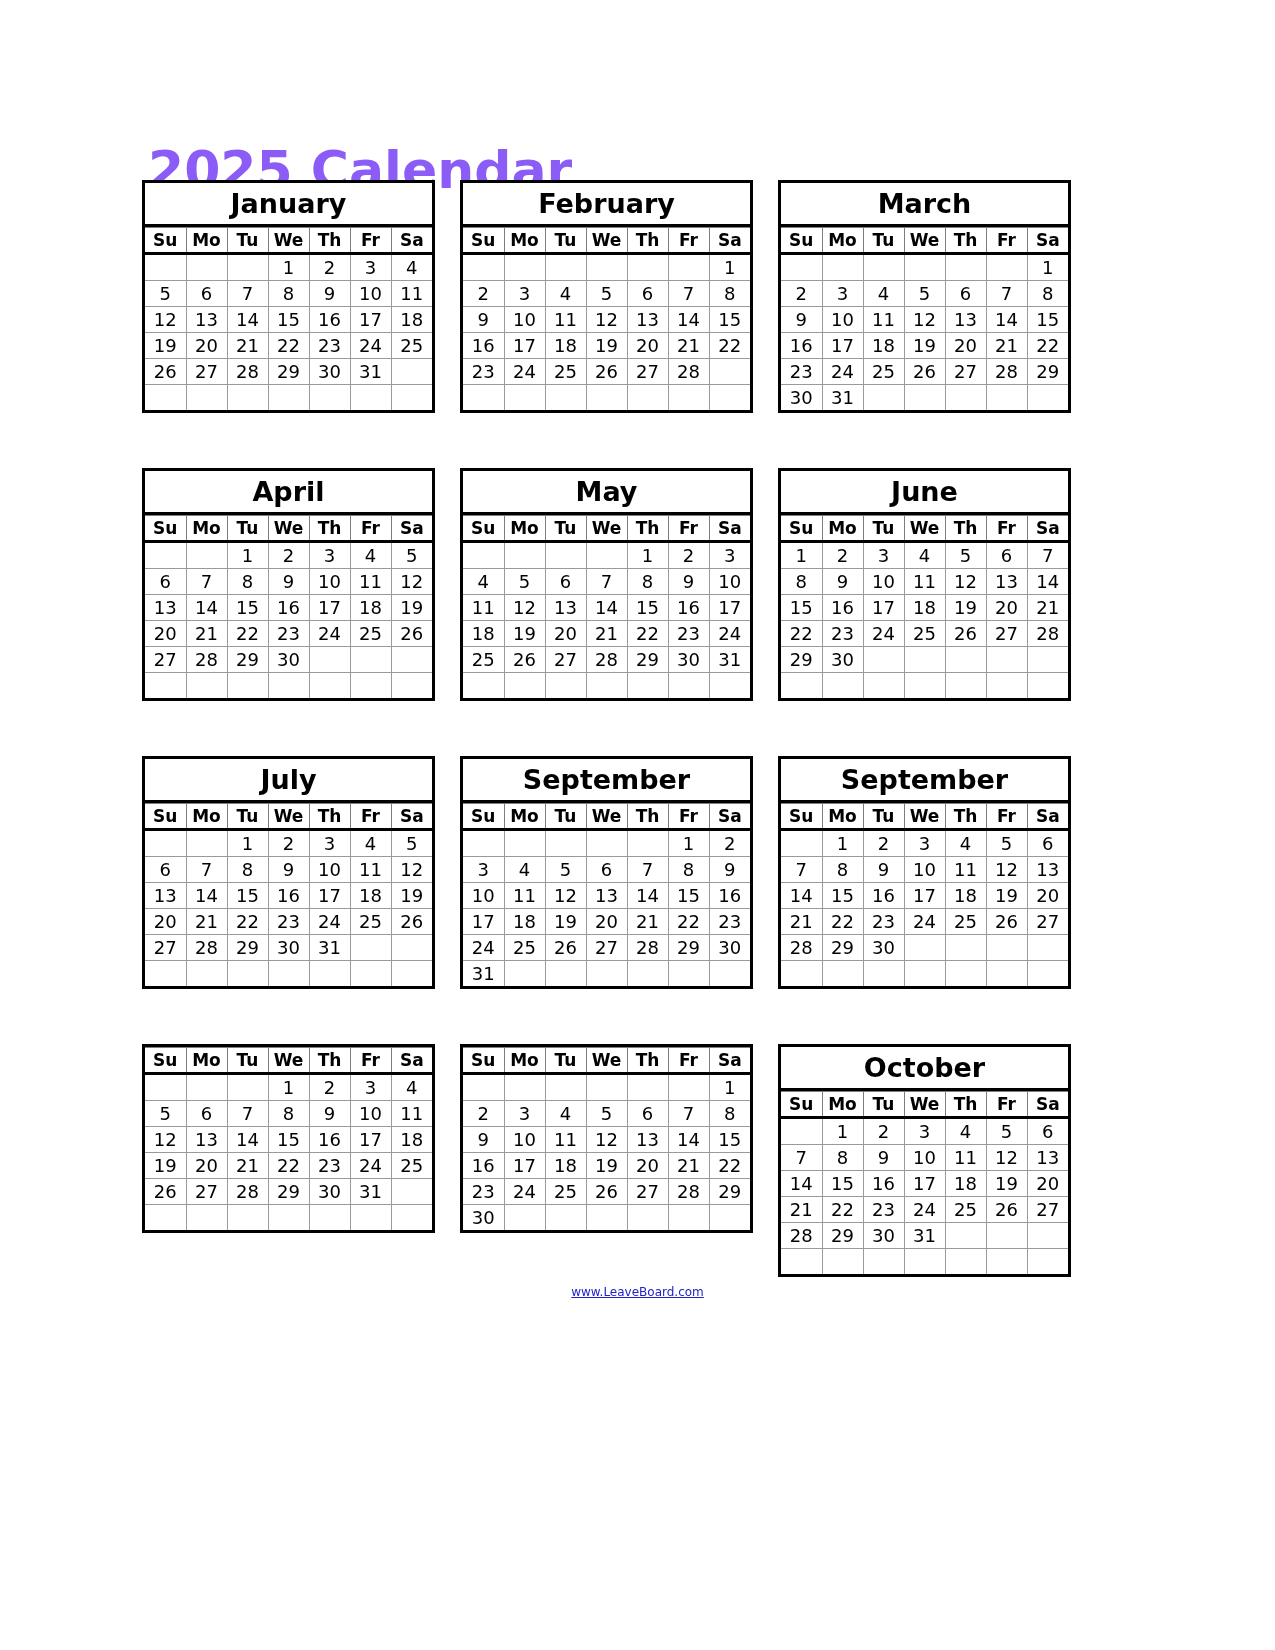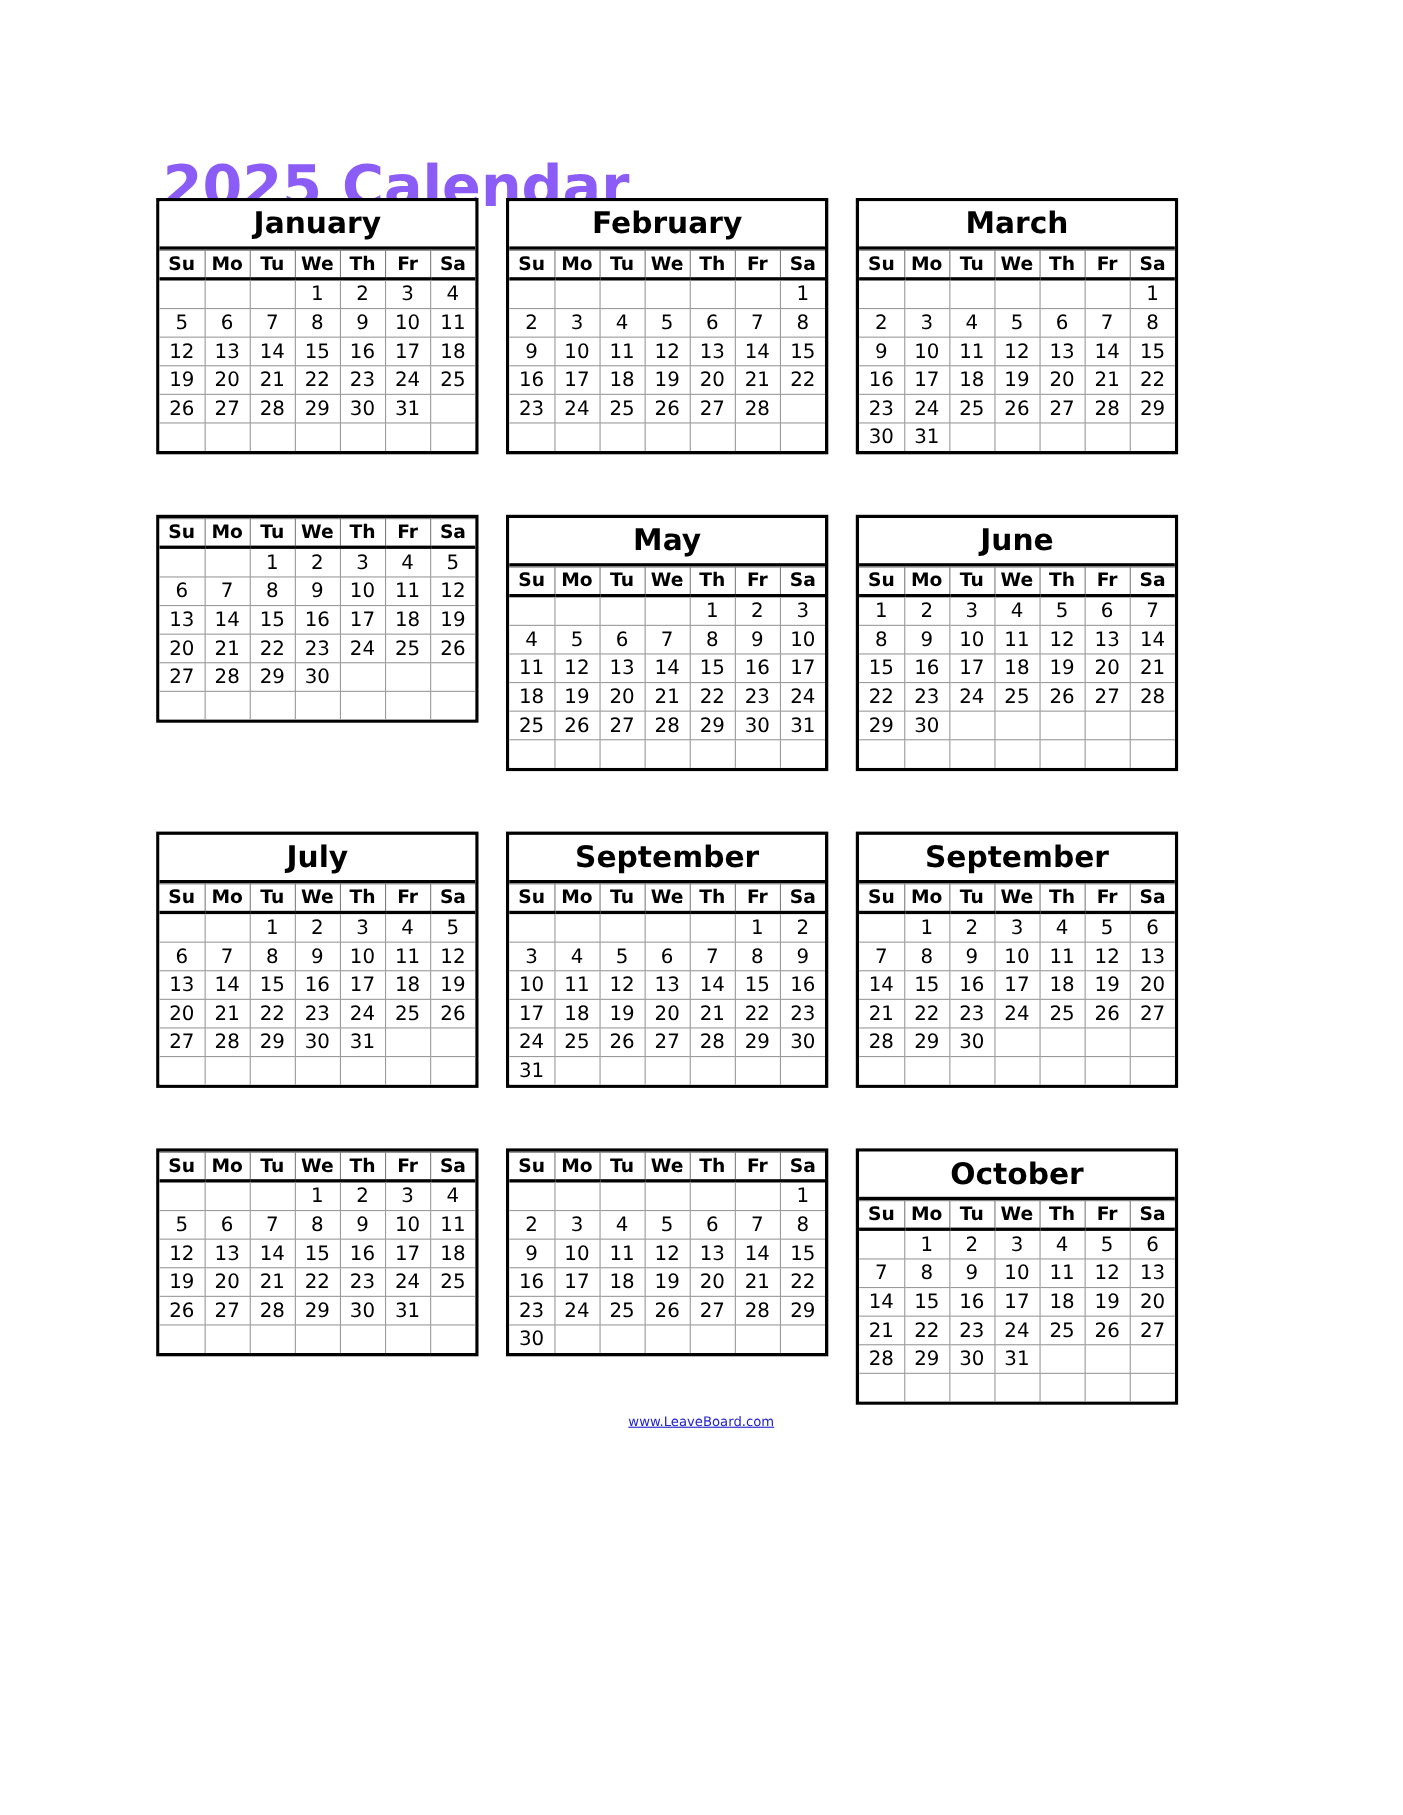--- a/index.html
+++ b/index.html
@@ -345,20 +345,21 @@
                 </tr>
               </tbody>
             </table>
           </div>
         </div>
       </div>
       <div class="row-gap"></div>
       <div class="month-row">
         <div class="month-slot">
           <div class="month-box">
+            <div class="month-name">April</div>
             <table class="cal">
               <thead>
                 <tr>
                   <th>Su</th>
                   <th>Mo</th>
                   <th>Tu</th>
                   <th>We</th>
                   <th>Th</th>
                   <th>Fr</th>
                   <th>Sa</th>

